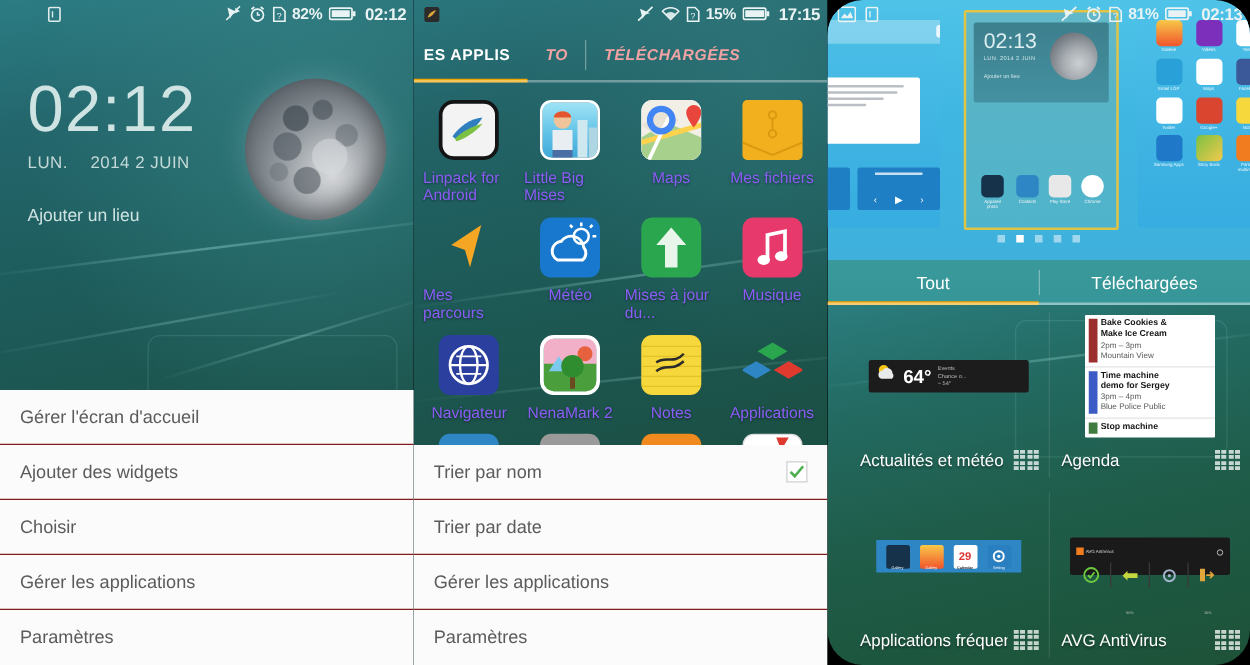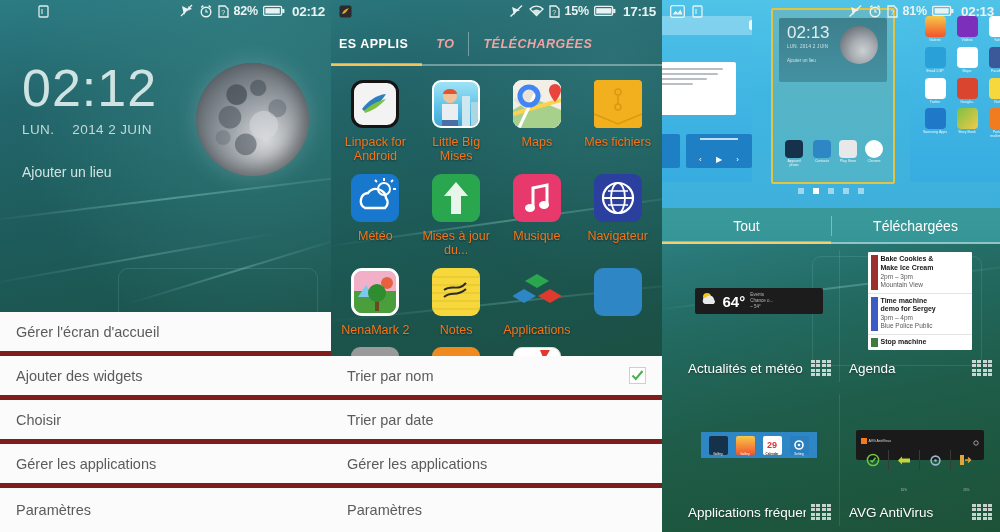--- a/index.html
+++ b/index.html
@@ -3,21 +3,21 @@
 <meta charset="utf-8">
 <style>
   * { margin:0; padding:0; box-sizing:border-box; }
   html,body { width:1000px; height:532px; overflow:hidden; background:#000; }
   body { font-family:"Liberation Sans", sans-serif; }
 
   .screens { display:flex; width:1000px; height:532px; }
   .panel { position:relative; overflow:hidden; height:532px; }
   #panel1 { width:331px;padding-left:30px; }
   #panel2 { width:331px; }
-  #panel3 { width:338px; }
+  #panel3 { width:338px;border-radius:28px; }
 
   
   .statusbar {
     position:relative; height:22px; display:flex; align-items:center;
     padding:0 6px 0 8px; color:#e9f3f3; font-size:12.5px; z-index:30;
   }
   .sb-left { display:flex; align-items:center; gap:7px; flex:1; }
   .sb-right { display:flex; align-items:center; gap:5px; }
   .sb-pct { font-size:12.5px; font-weight:bold; letter-spacing:-.2px; }
   .sb-time { font-size:13.5px; font-weight:bold; margin-left:2px; letter-spacing:-.3px;}
@@ -81,21 +81,21 @@
       radial-gradient(circle at 24% 66%, rgba(96,104,112,.4) 0 6%, transparent 7%);
   }
 
   
   .sheet {
     position:absolute; left:0; right:0; bottom:0; background:#fbfbfb; z-index:25;
   }
   .sheet-item {
     display:flex; align-items:center; justify-content:space-between;
     height:44px; padding:0 16px; color:#5b5b5b; font-size:14.5px;
-    border-bottom:5px solid #7f1d1d;
+    border-bottom:1px solid #7f1d1d;
   }
   .sheet-item:last-child { border-bottom:none; }
   .check { width:17px; height:17px; border:1px solid #cfcfcf; background:#fff; position:relative; }
   .check svg { position:absolute; left:1px; top:1px; }
 
   
   .p2-wall {
     position:absolute; inset:0;
     background:
       radial-gradient(100% 70% at 85% 10%, rgba(55,130,135,.45) 0%, rgba(0,0,0,0) 62%),
@@ -124,21 +124,21 @@
   .tab-divider { width:1px; background:rgba(255,255,255,.35); margin:10px 0; }
   .tab-baseline { position:absolute; left:0; right:0; bottom:0; height:2px; background:rgba(255,255,255,.35); }
 
   .appgrid {
     position:relative; z-index:10; padding:8px 4px 0 4px;
     display:grid; grid-template-columns:repeat(4, 1fr); row-gap:4px;
   }
   .app { display:flex; flex-direction:column; align-items:center; padding-top:6px; }
   .app-icon { width:48px; height:48px; border-radius:9px; position:relative; overflow:hidden; }
   .app-label {
-    margin-top:7px; color:#f97316; font-size:12.5px; text-align:center; line-height:1.15;
+    margin-top:7px; color:#8b5cf6; font-size:12.5px; line-height:1.15;
     max-width:74px; text-shadow:0 1px 2px rgba(0,0,0,.45);
   }
 
   
   .i-linpack { background:#f3f3f3; border:3px solid #141414; border-radius:12px; }
   .i-lbc { background:linear-gradient(180deg,#9fe3f5 0%,#62c3e8 55%,#3fa8d8 100%); border:2px solid #fff; }
   .i-maps { background:#fff; }
   .i-mesfichiers { background:#f2b01e; border-radius:4px; }
   .i-parcours { background:transparent; }
   .i-meteo { background:#1878cd; }
@@ -449,20 +449,28 @@
               <rect width="48" height="48" rx="4" fill="#f2b01e"></rect>
               <circle cx="24" cy="12" r="3" fill="none" stroke="#d99a10" stroke-width="1.6"></circle>
               <circle cx="24" cy="27" r="3" fill="none" stroke="#d99a10" stroke-width="1.6"></circle>
               <line x1="24" y1="15" x2="24" y2="24" stroke="#d99a10" stroke-width="1.6"></line>
               <path d="M0 34 L24 44 L48 34" fill="none" stroke="#d99a10" stroke-width="1.6"></path>
             </svg>
         </div>
         <div class="app-label">Mes fichiers</div>
       </div>
 
+      <div class="app">
+        <div class="app-icon i-parcours">
+          <svg width="48" height="48" viewBox="0 0 48 48">
+              <path d="M34 6 L10 22 L21 26 L25 40 Z" fill="#f5a623"></path>
+            </svg>
+        </div>
+        <div class="app-label">Mes parcours</div>
+      </div>
       <div class="app">
         <div class="app-icon i-meteo">
           <svg width="48" height="48" viewBox="0 0 48 48">
               <circle cx="33" cy="15" r="6" fill="none" stroke="#fff" stroke-width="2"></circle>
               <g stroke="#fff" stroke-width="2">
                 <line x1="33" y1="4" x2="33" y2="7"></line>
                 <line x1="42" y1="15" x2="45" y2="15"></line>
                 <line x1="40" y1="8" x2="42" y2="6"></line>
                 <line x1="26" y1="8" x2="24" y2="6"></line>
               </g>

